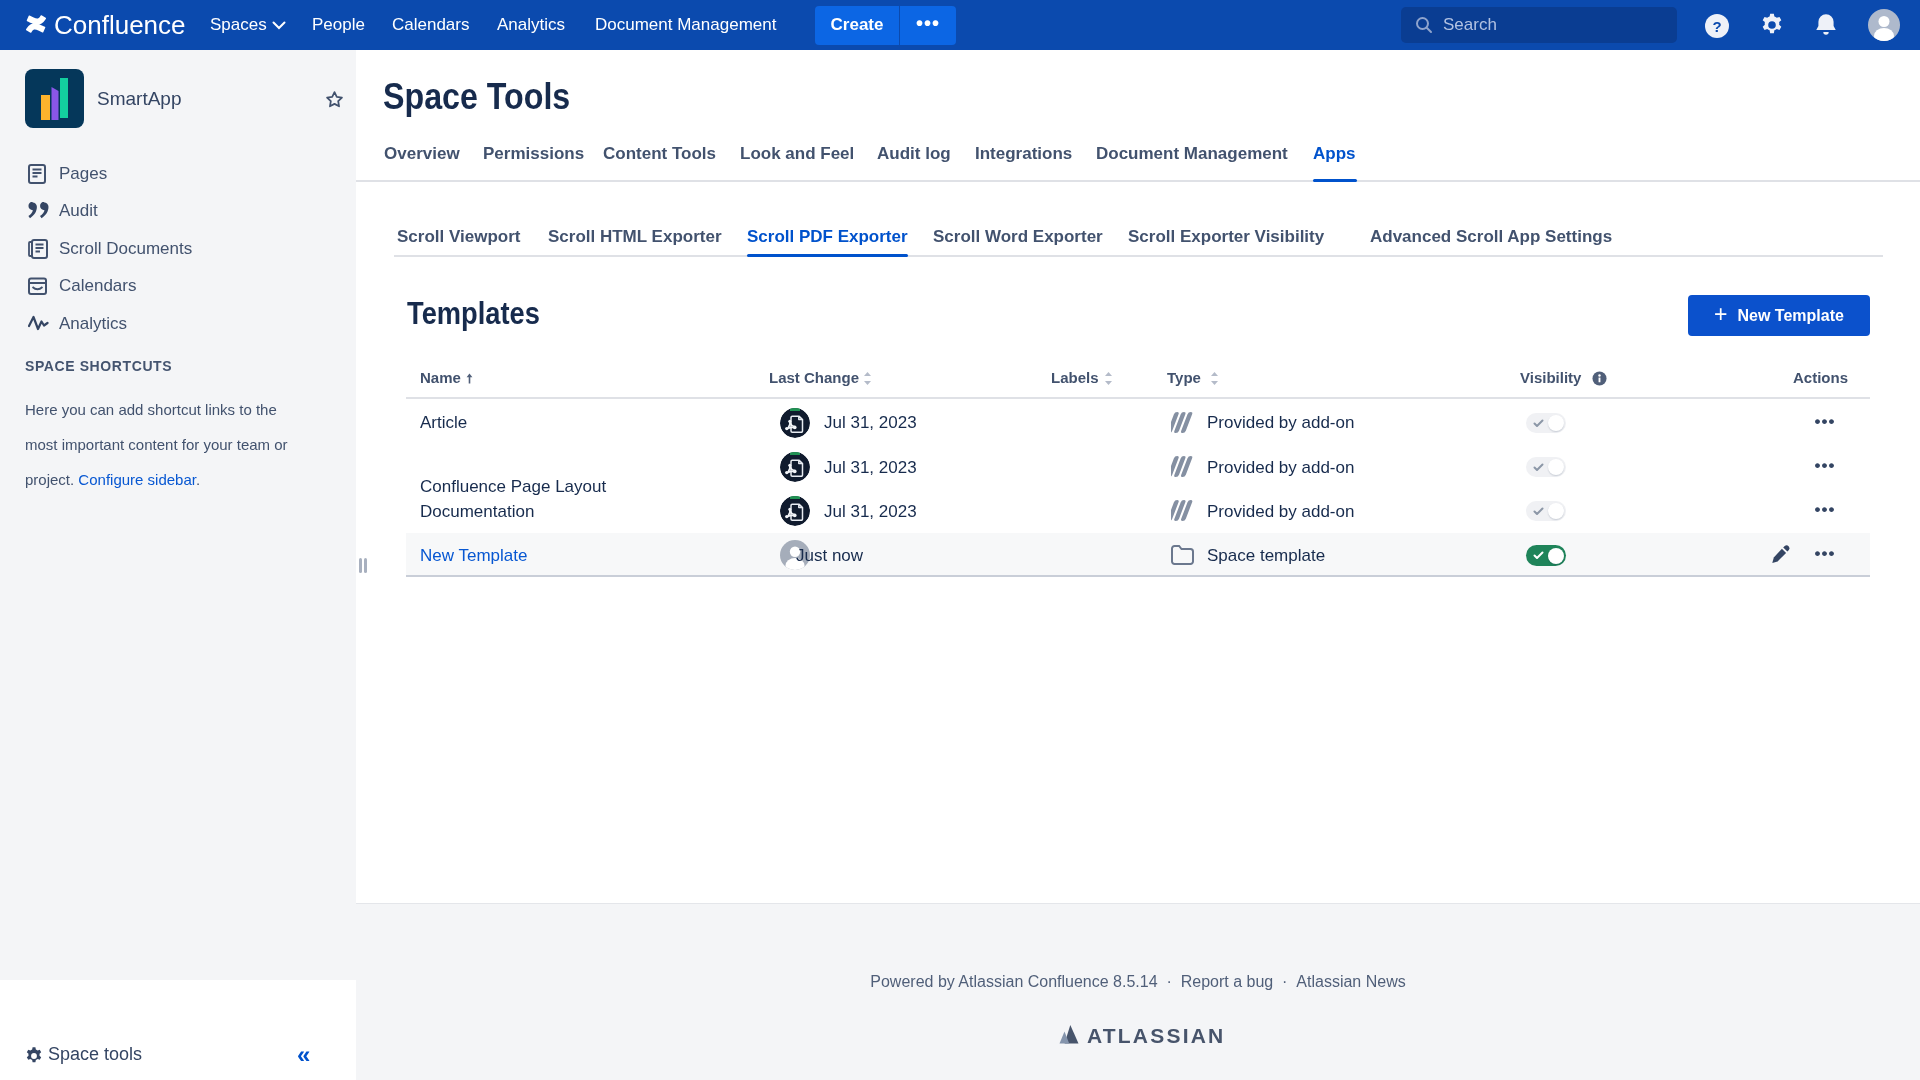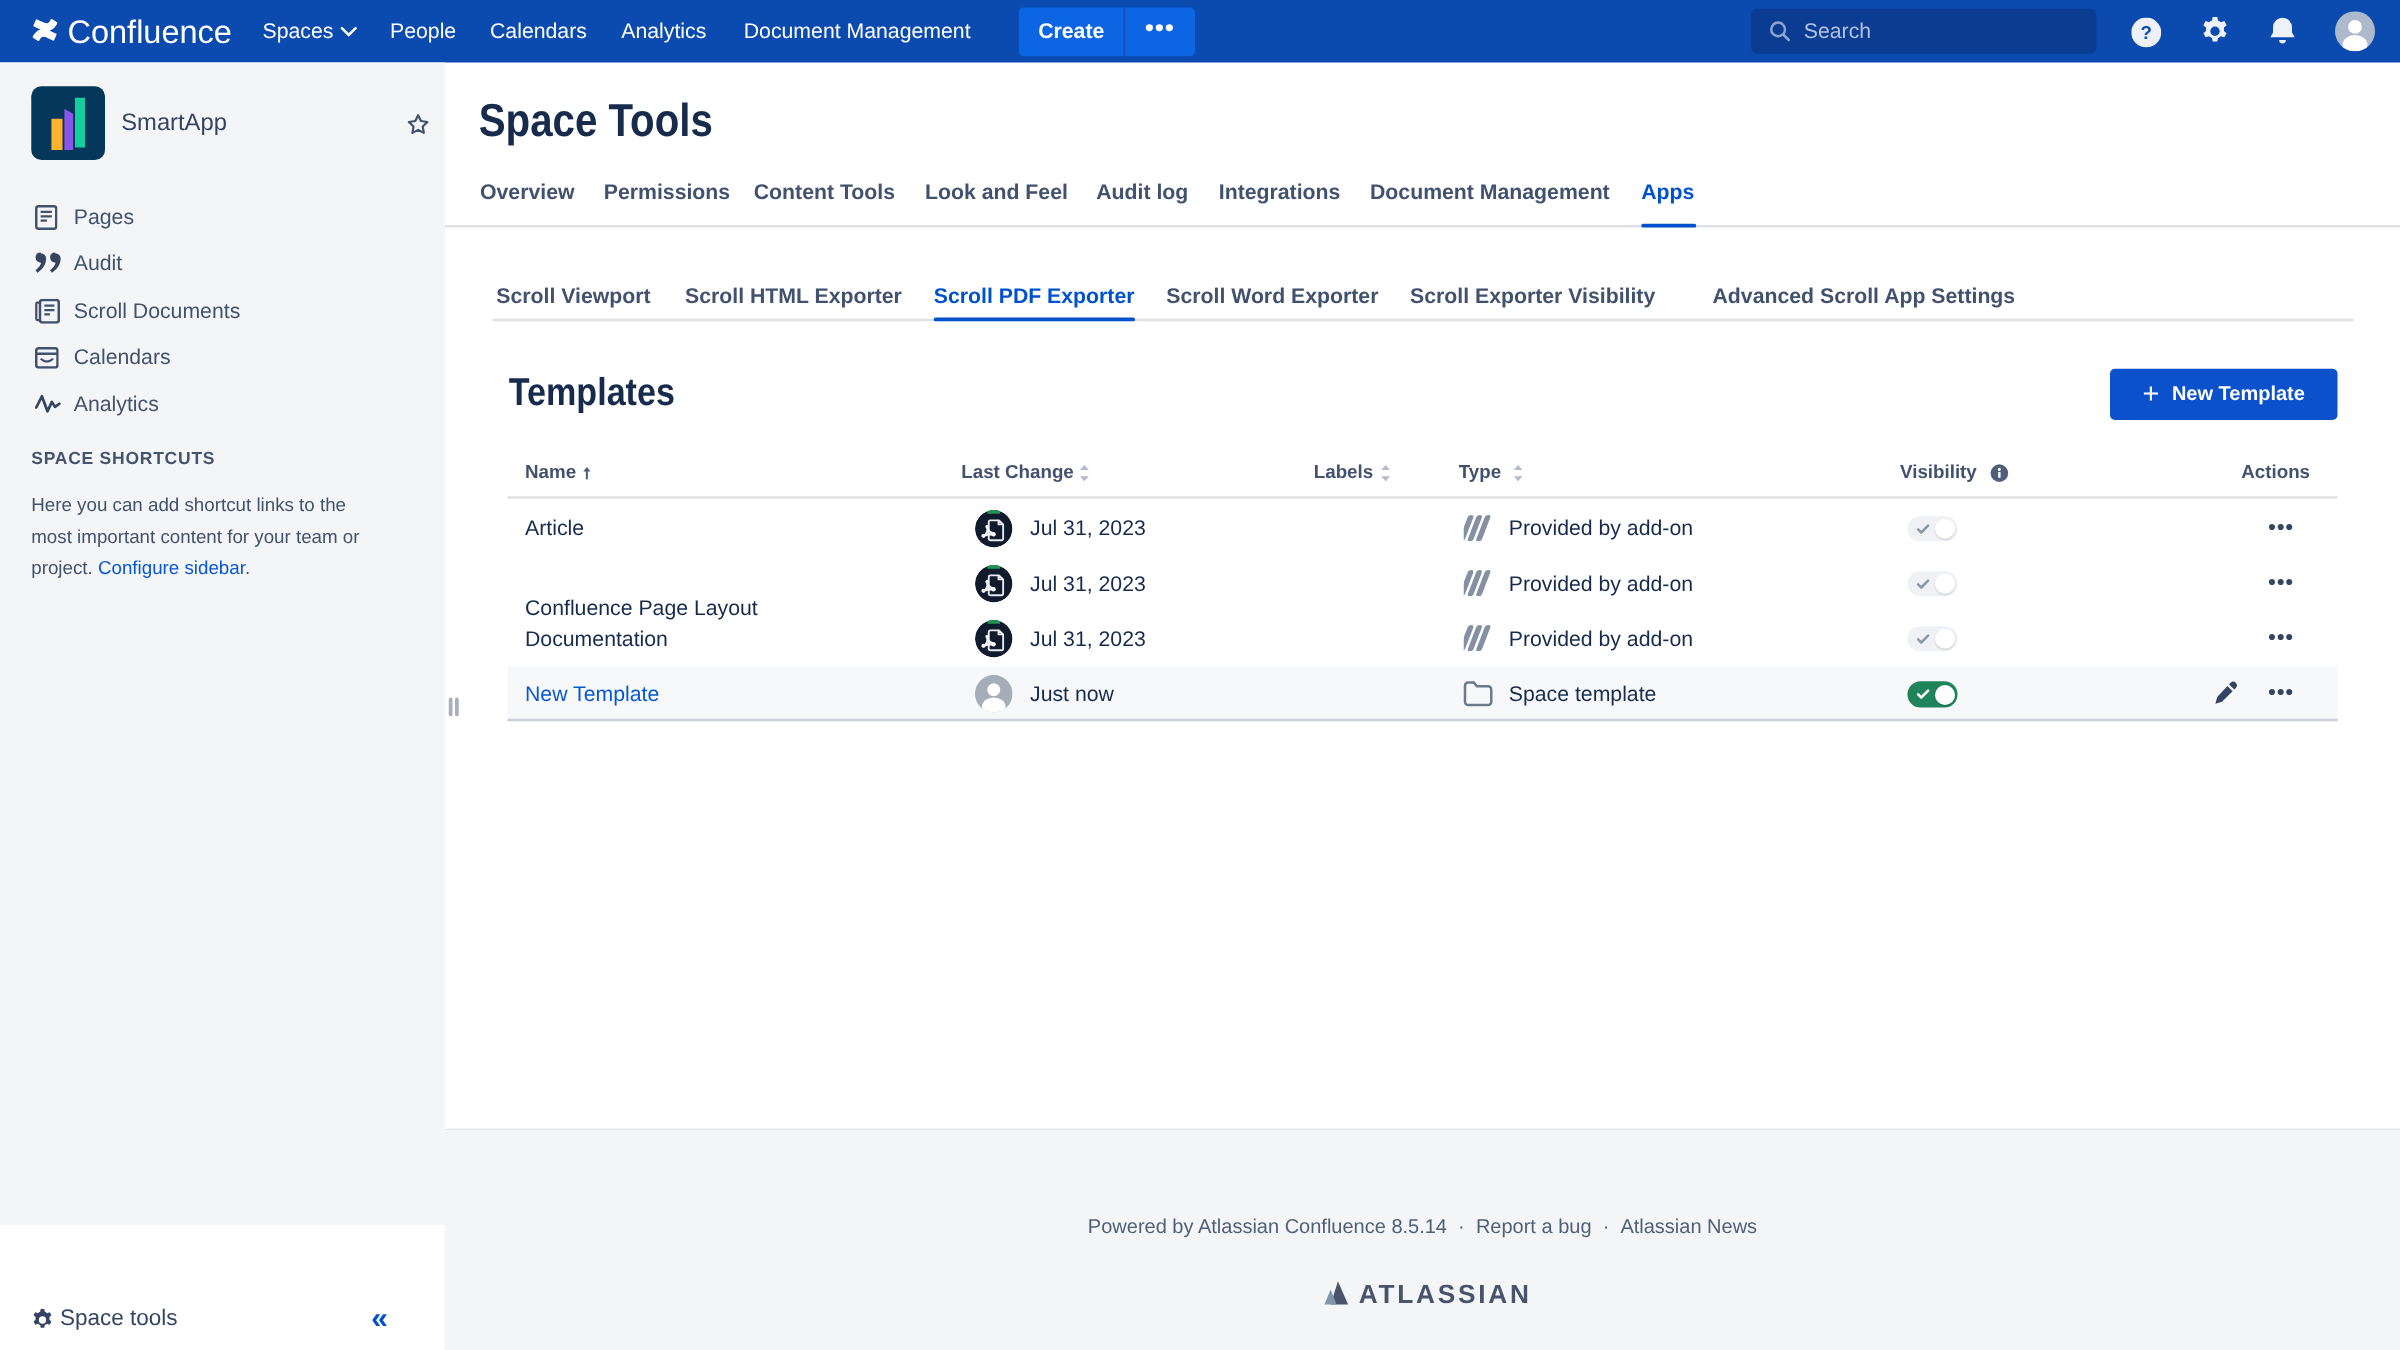--- a/index.html
+++ b/index.html
@@ -23,21 +23,21 @@
 
 
 #sidebar { position:absolute; left:0; top:50px; width:356px; height:930px; background:#f4f5f7; }
 #logo { position:absolute; left:25px; top:19px; width:59px; height:59px; background:#05375a; border-radius:8px; }
 #sbname { position:absolute; left:97px; top:38px; font-size:19px; color:#344563; }
 .sbitem { position:absolute; left:59px; font-size:17px; color:#42526e; }
 .sbicon { position:absolute; left:28px; }
 #shortcuts-h { position:absolute; left:25px; top:308px; font-size:14px; font-weight:700;
   letter-spacing:0.6px; color:#44546f; }
 #shortcuts-p { position:absolute; left:25px; top:342px; width:278px; font-size:15px;
-  line-height:25px; color:#42526e; }
+  line-height:35px; color:#42526e; }
 #shortcuts-p a { color:#0757d2; text-decoration:none; }
 #spacetools { position:absolute; left:48px; top:994px; font-size:18px; color:#344563; }
 #collapse { position:absolute; left:297px; top:991px; font-size:24px; font-weight:700; color:#0052cc; }
 #grip1 { position:absolute; left:359px; top:558px; width:3px; height:15px; background:#a8b0bf; border-radius:2px;}
 #grip2 { position:absolute; left:363.5px; top:558px; width:3px; height:15px; background:#a8b0bf; border-radius:2px;}
 
 
 #h1 { position:absolute; left:383px; top:76px; font-size:37px; font-weight:700; color:#172b4d; transform:scaleX(0.87); transform-origin:0 50%; }
 .tab1 { position:absolute; top:144px; font-size:17px; font-weight:600; color:#42526e; }
 #tabline1 { position:absolute; left:356px; top:180px; width:1564px; height:2px; background:#dfe1e6; }
@@ -325,21 +325,21 @@
 </svg>
 
 <div class="cell" style="left:420px;top:413px">Article</div>
 <div class="cell" style="left:420px;top:477px">Confluence Page Layout</div>
 <div class="cell" style="left:420px;top:502px">Documentation</div>
 <div class="cell" style="left:420px;top:546px;color:#0757d2;">New Template</div>
 
 <div class="cell" style="left:824px;top:413px">Jul 31, 2023</div>
 <div class="cell" style="left:824px;top:458px">Jul 31, 2023</div>
 <div class="cell" style="left:824px;top:502px">Jul 31, 2023</div>
-<div class="cell" style="left:824px;top:546px">Just now</div>
+<div class="cell" style="left:796px;top:546px">Just now</div>
 
 <div class="cell" style="left:1207px;top:413px">Provided by add-on</div>
 <div class="cell" style="left:1207px;top:458px">Provided by add-on</div>
 <div class="cell" style="left:1207px;top:502px">Provided by add-on</div>
 <div class="cell" style="left:1207px;top:546px">Space template</div>
 
 <div class="toggle-off" style="top:413px">
     <svg class="chk" width="11" height="9" viewBox="0 0 11 9">
       <path d="M1.5 4.5 L4 7 L9.5 1.5" stroke="#8c97a7" stroke-width="2" fill="none" stroke-linecap="round" stroke-linejoin="round"></path>
     </svg>

